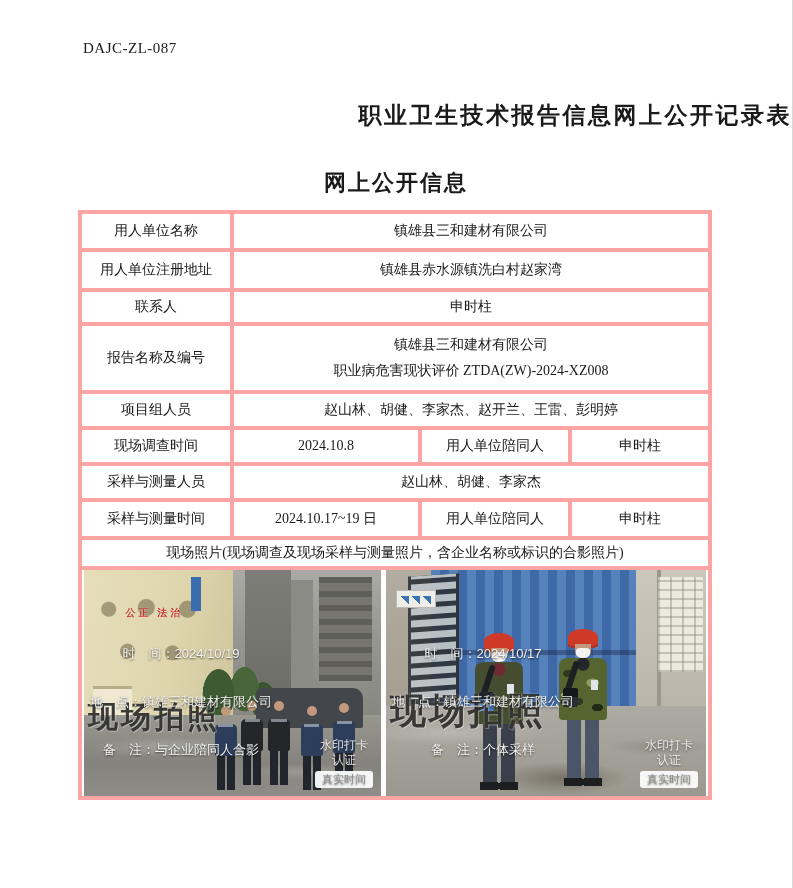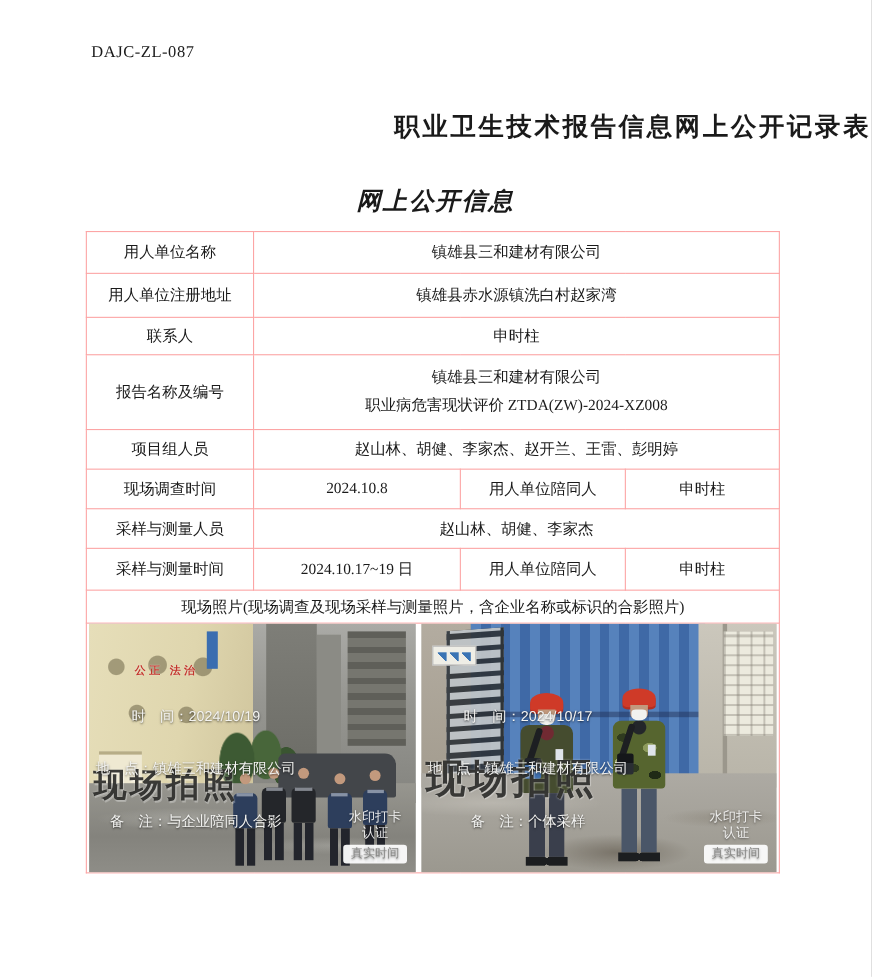--- a/index.html
+++ b/index.html
@@ -4,25 +4,25 @@
 <style>
   * { box-sizing: border-box; margin: 0; padding: 0; }
   body { background:#fff; font-family:"Liberation Serif","DejaVu Serif",serif; color:#1a1a1a; }
   .page { position:relative; width:793px; height:888px; background:#ffffff; overflow:hidden;
           border-right:1px solid #d9d9d9; }
 
   .doc-code { position:absolute; left:64px; top:40px; font-size:15px; letter-spacing:.5px;margin-left:19px; }
   .title    { position:absolute; left:0; top:100px; width:100%; text-align:right;
               font-size:23px; font-weight:bold; letter-spacing:2.5px; }
   .subtitle { position:absolute; left:0; top:168px; width:100%; text-align:center;
-              font-size:22px; font-weight:bold; letter-spacing:2px;font-style:italic; }
+              font-size:22px; font-weight:bold; letter-spacing:2px; }
 
   table.record { position:absolute; left:78px; top:210px; width:630px;
                  border-collapse:collapse; table-layout:fixed; }
-  table.record td { border:1px solid #fca5a5; font-size:14px; text-align:center;
+  table.record td { border:4px solid #fca5a5; font-size:14px; text-align:center;
                     vertical-align:middle; padding:0 2px;margin-top:24px; }
   .r1 td{height:38px} .r2 td{height:40px} .r3 td{height:34px} .r4 td{height:68px}
   .r5 td{height:36px} .r6 td{height:36px} .r7 td{height:36px} .r8 td{height:36px}
   .r9 td{height:38px} .rcap td{height:30px}
   .two-line div { line-height:26px; }
   td.caption-cell { text-align:left; font-size:13.5px; padding-left:1px; }
   td.photos-cell { padding:5px 0; }
   .photo-wrap { display:flex; gap:5px; }
 
   .photo { position:relative; height:226px; overflow:hidden; background:#cfcfcb;

